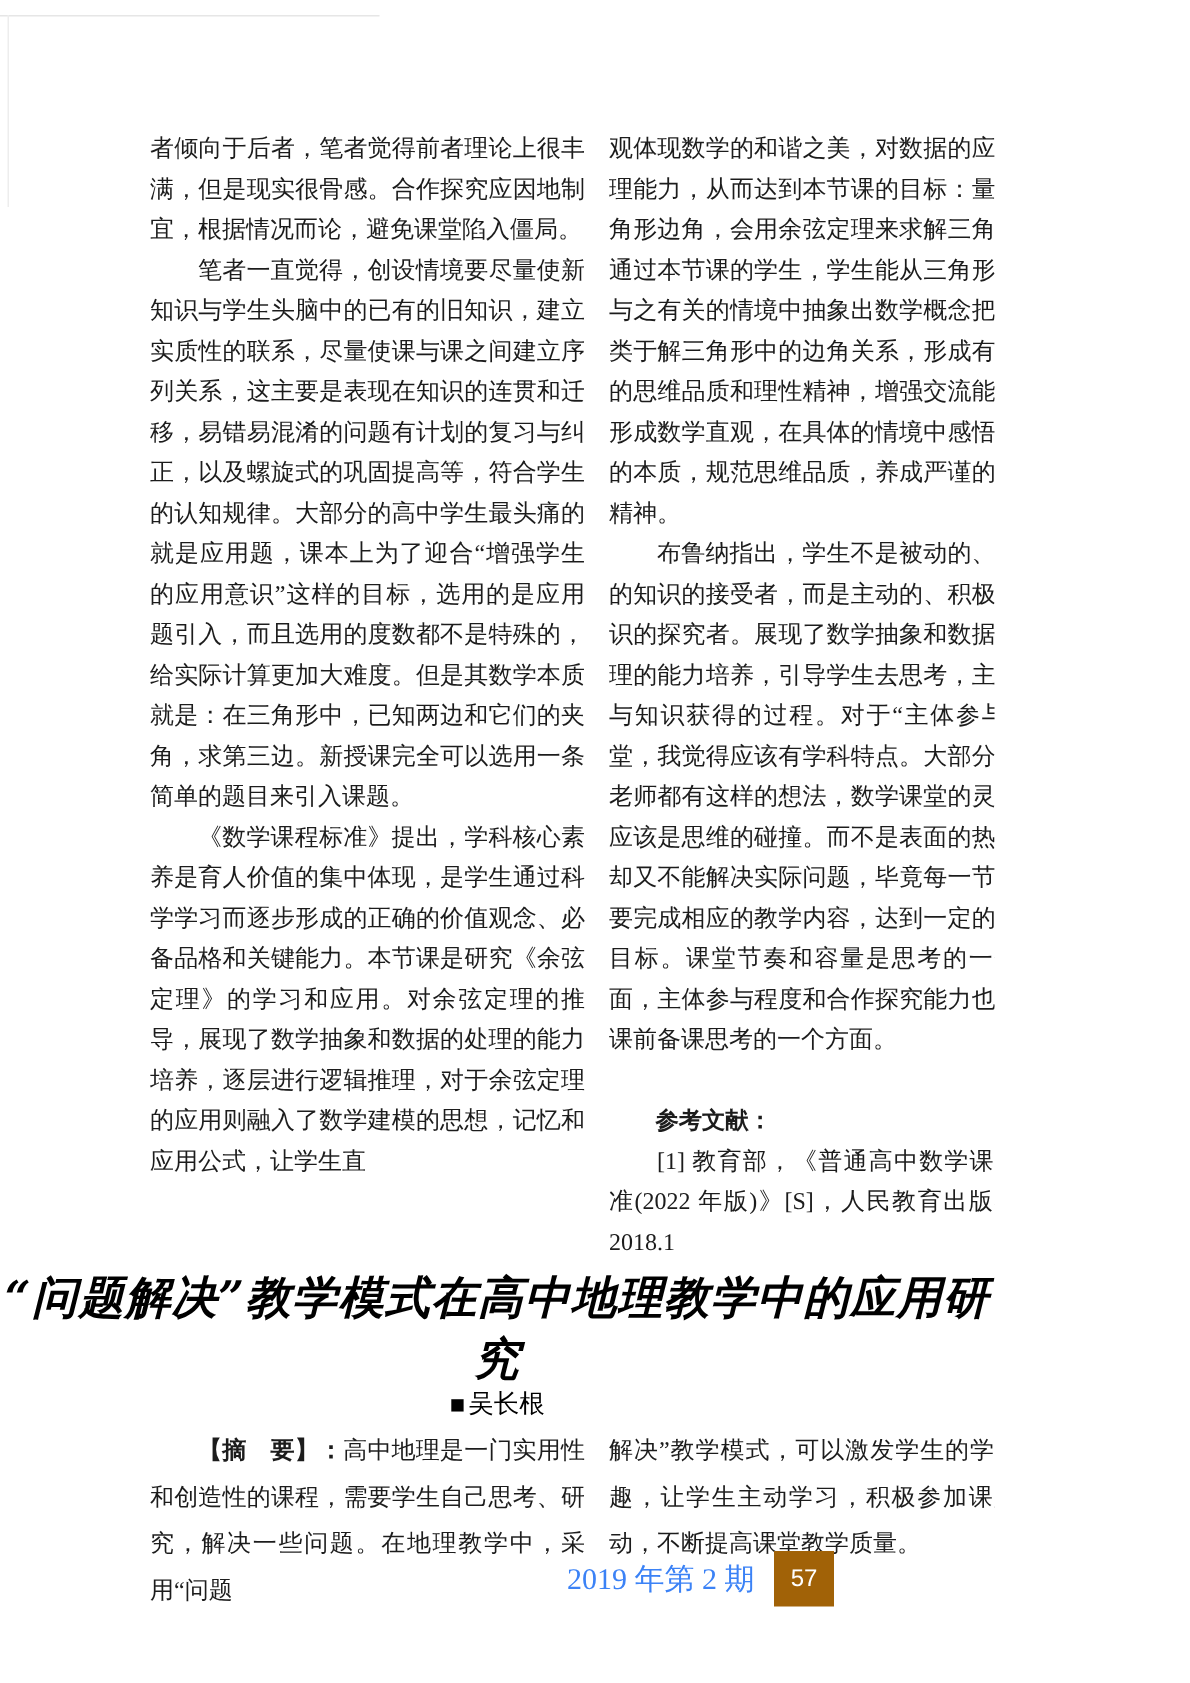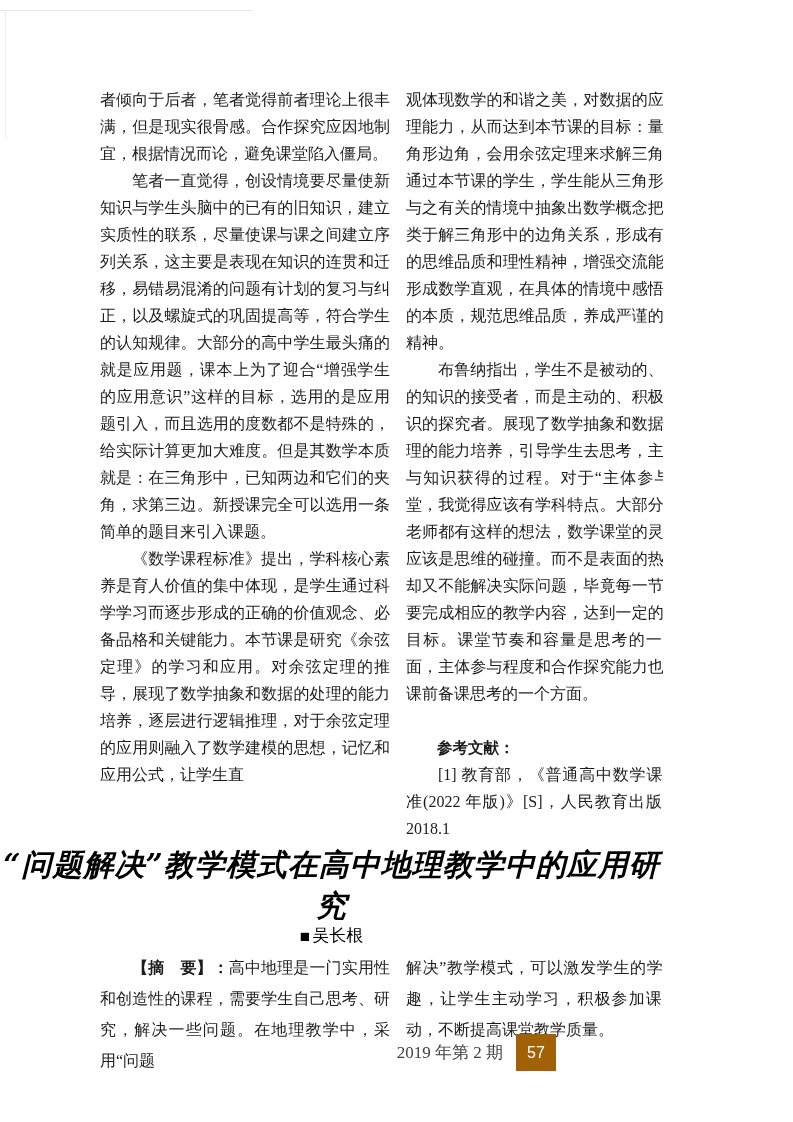--- a/index.html
+++ b/index.html
@@ -117,22 +117,22 @@
   
   .footer {
     position: absolute;
     top: 1034px;
     right: 107px;
     display: flex;
     align-items: center;
     gap: 13px;
   }
   .issue {
-    font-size: 17px;
-    color: #404040;
+    font-size: 20px;
+    color: #3b82f6;
   }
   .page-num {
     display: inline-flex;
     align-items: center;
     justify-content: center;
     width: 40px;
     height: 37px;
     background: #a16207;
     color: #ffffff;
     font-family: "Liberation Sans", "DejaVu Sans", sans-serif;

